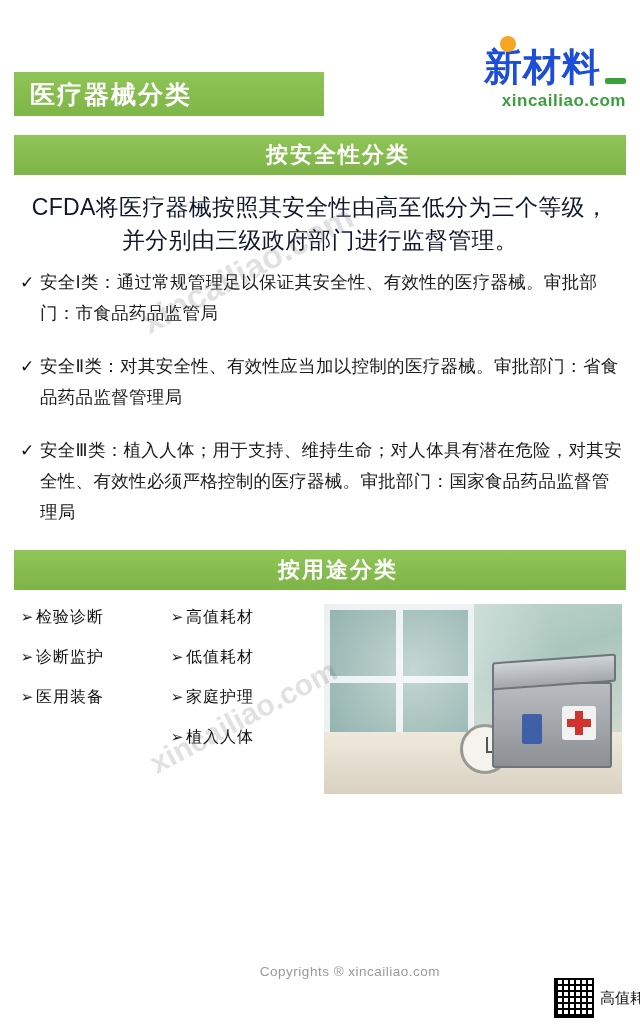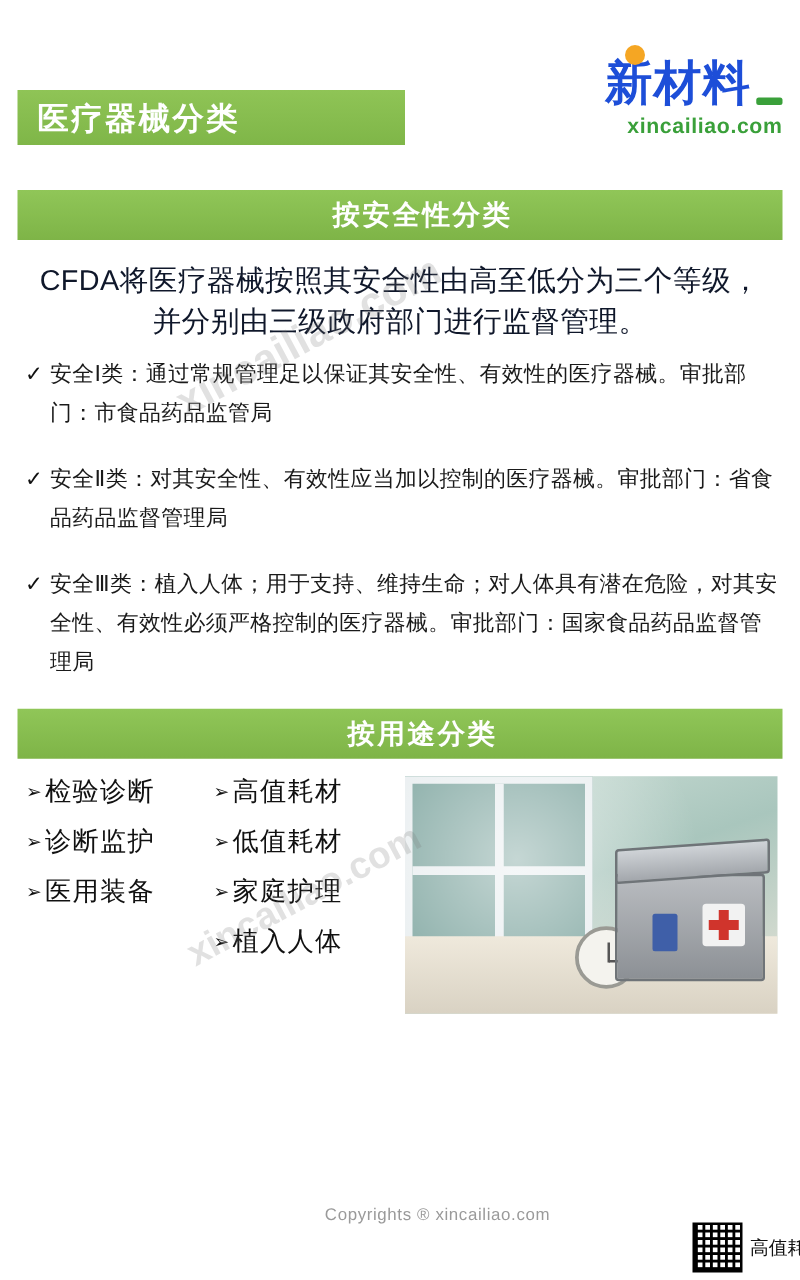--- a/index.html
+++ b/index.html
@@ -12,21 +12,21 @@
   .page {
     position: relative;
     width: 640px; height: 1024px;
     background: #fff;
     overflow: hidden;
   }
 
   
   .header {
     position: relative;
-    height: 152px;
+    height: 135px;
     padding: 0;
   }
   .title-bar {
     position: absolute;
     left: 14px; top: 72px;
     width: 310px; height: 44px;
     background: #8cc152;
     background: linear-gradient(180deg,#8fc456 0%, #7fb648 100%);
     display: flex;
     align-items: center;
@@ -151,21 +151,21 @@
     align-items: flex-start;
     margin-bottom: 14px;
   }
   .item .arrow {
     flex: 0 0 18px;
     font-size: 15px;
     line-height: 26px;
     color: #111;
   }
   .item .lbl {
-    font-size: 21px;
+    font-size: 16px;
     line-height: 26px;
     color: #111;
     letter-spacing: 1px;
   }
 
   
   .photo {
     position: relative;
     flex: 1;
     height: 190px;

